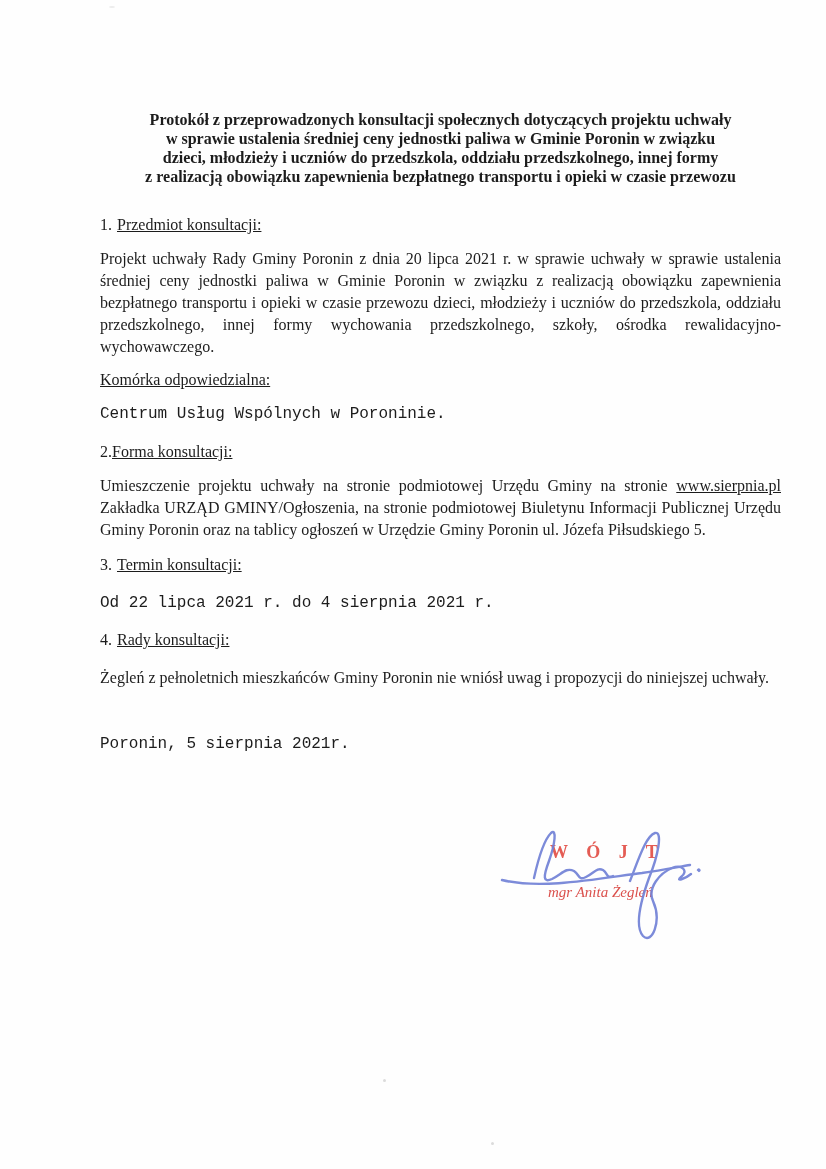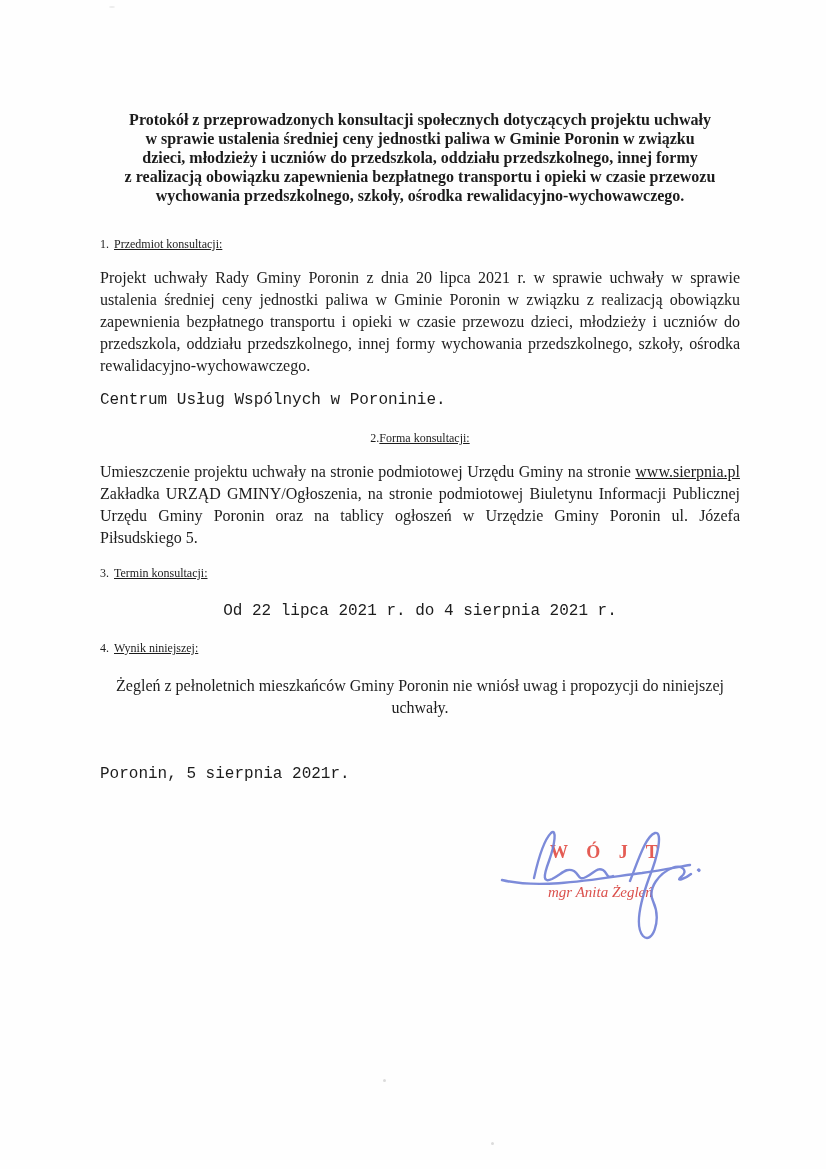--- a/index.html
+++ b/index.html
@@ -6,50 +6,50 @@
   .page {
     position: relative;
     width: 826px;
     height: 1169px;
     background: #fefefe;
     font-family: "Liberation Serif", serif;
     color: #1c1c1c;
     overflow: hidden;
   }
   .content {
-    padding: 110px 86px 0 100px; 
+    padding: 110px 45px 0 100px; 
   }
   .title {
     font-weight: bold;
     font-size: 16px;
     line-height: 19px;
     text-align: center;
   }
   .title > div { white-space: nowrap; }
-  .h-row { font-size: 12px; line-height: 22px; }
+  .h-row { font-size: 16px; line-height: 22px; }
   .hu { text-decoration: underline; }
   .num { margin-right: 5px; }
   .num.tight { margin-right: 0; }
   .para {
     margin: 12px 0 0 0;
     font-size: 16px;
     line-height: 22px;
     text-align: justify;
   }
   .line {
     margin: 12px 0 0 0;
     font-size: 16px;
     line-height: 22px;
     font-family: Liberation Mono, monospace;
   }
   .mt28 { margin-top: 28px; }
   .mt11 { margin-top: 11px; }
   .mt13 { margin-top: 13px; }
   .mt15 { margin-top: 15px; }
-  .mt16 { margin-top: 16px; text-align: center; }
+  .mt16 { margin-top: 16px; }
   .mt54 { margin-top: 44px; }
   .link { text-decoration: underline; }
 
   
   .stamp-title {
     position: absolute;
     left: 550px;
     top: 842px;
     font-size: 18px;
     font-weight: bold;
@@ -85,42 +85,44 @@
 <body>
 
 <div class="page">
   <div class="content">
 
     <div class="title">
       <div>Protokół z przeprowadzonych konsultacji społecznych dotyczących projektu uchwały</div>
       <div>w sprawie ustalenia średniej ceny jednostki paliwa w Gminie Poronin w związku</div>
       <div>dzieci, młodzieży i uczniów do przedszkola, oddziału przedszkolnego, innej formy</div>
       <div>z realizacją obowiązku zapewnienia bezpłatnego transportu i opieki w czasie przewozu</div>
-      <div>wychowania przedszkolnego, szkoły, ośrodka rewalidacyjno-wychowawczego.</div>
     </div>
 
     <div class="h-row mt28">
       <span class="num">1.</span><span class="hu">Przedmiot konsultacji:</span>
     </div>
     <p class="para">Projekt uchwały Rady Gminy Poronin z dnia 20 lipca 2021 r. w sprawie uchwały w sprawie ustalenia średniej ceny jednostki paliwa w Gminie Poronin w związku z realizacją obowiązku zapewnienia bezpłatnego transportu i opieki w czasie przewozu dzieci, młodzieży i uczniów do przedszkola, oddziału przedszkolnego, innej formy wychowania przedszkolnego, szkoły, ośrodka rewalidacyjno-wychowawczego.</p>
 
+    <div class="h-row mt11">
+      <span class="hu">Komórka odpowiedzialna:</span>
+    </div>
     <p class="line">Centrum Usług Wspólnych w Poroninie.</p>
 
     <div class="h-row mt16">
       <span class="num tight">2.</span><span class="hu">Forma konsultacji:</span>
     </div>
     <p class="para"><span>Umieszczenie projektu uchwały na stronie podmiotowej Urzędu Gminy na stronie </span><span class="link">www.sierpnia.pl</span><span> Zakładka URZĄD GMINY/Ogłoszenia, na stronie podmiotowej Biuletynu Informacji Publicznej Urzędu Gminy Poronin oraz na tablicy ogłoszeń w Urzędzie Gminy Poronin ul. Józefa Piłsudskiego 5.</span></p>
 
     <div class="h-row mt13">
       <span class="num">3.</span><span class="hu">Termin konsultacji:</span>
     </div>
     <p class="line mt16">Od 22 lipca 2021 r. do 4 sierpnia 2021 r.</p>
 
     <div class="h-row mt15">
-      <span class="num">4.</span><span class="hu">Wynik niniejszej:</span>
+      <span class="num">4.</span><span class="hu">Rady konsultacji:</span>
     </div>
     <p class="para mt16">Żegleń z pełnoletnich mieszkańców Gminy Poronin nie wniósł uwag i propozycji do niniejszej uchwały.</p>
 
     <p class="line mt54">Poronin, 5 sierpnia 2021r.</p>
   </div>
 
   <div class="stamp-title">W Ó J T</div>
   <div class="stamp-name">mgr Anita Żegleń</div>
 
   <svg class="sig" viewBox="0 0 240 130" width="240" height="130">

